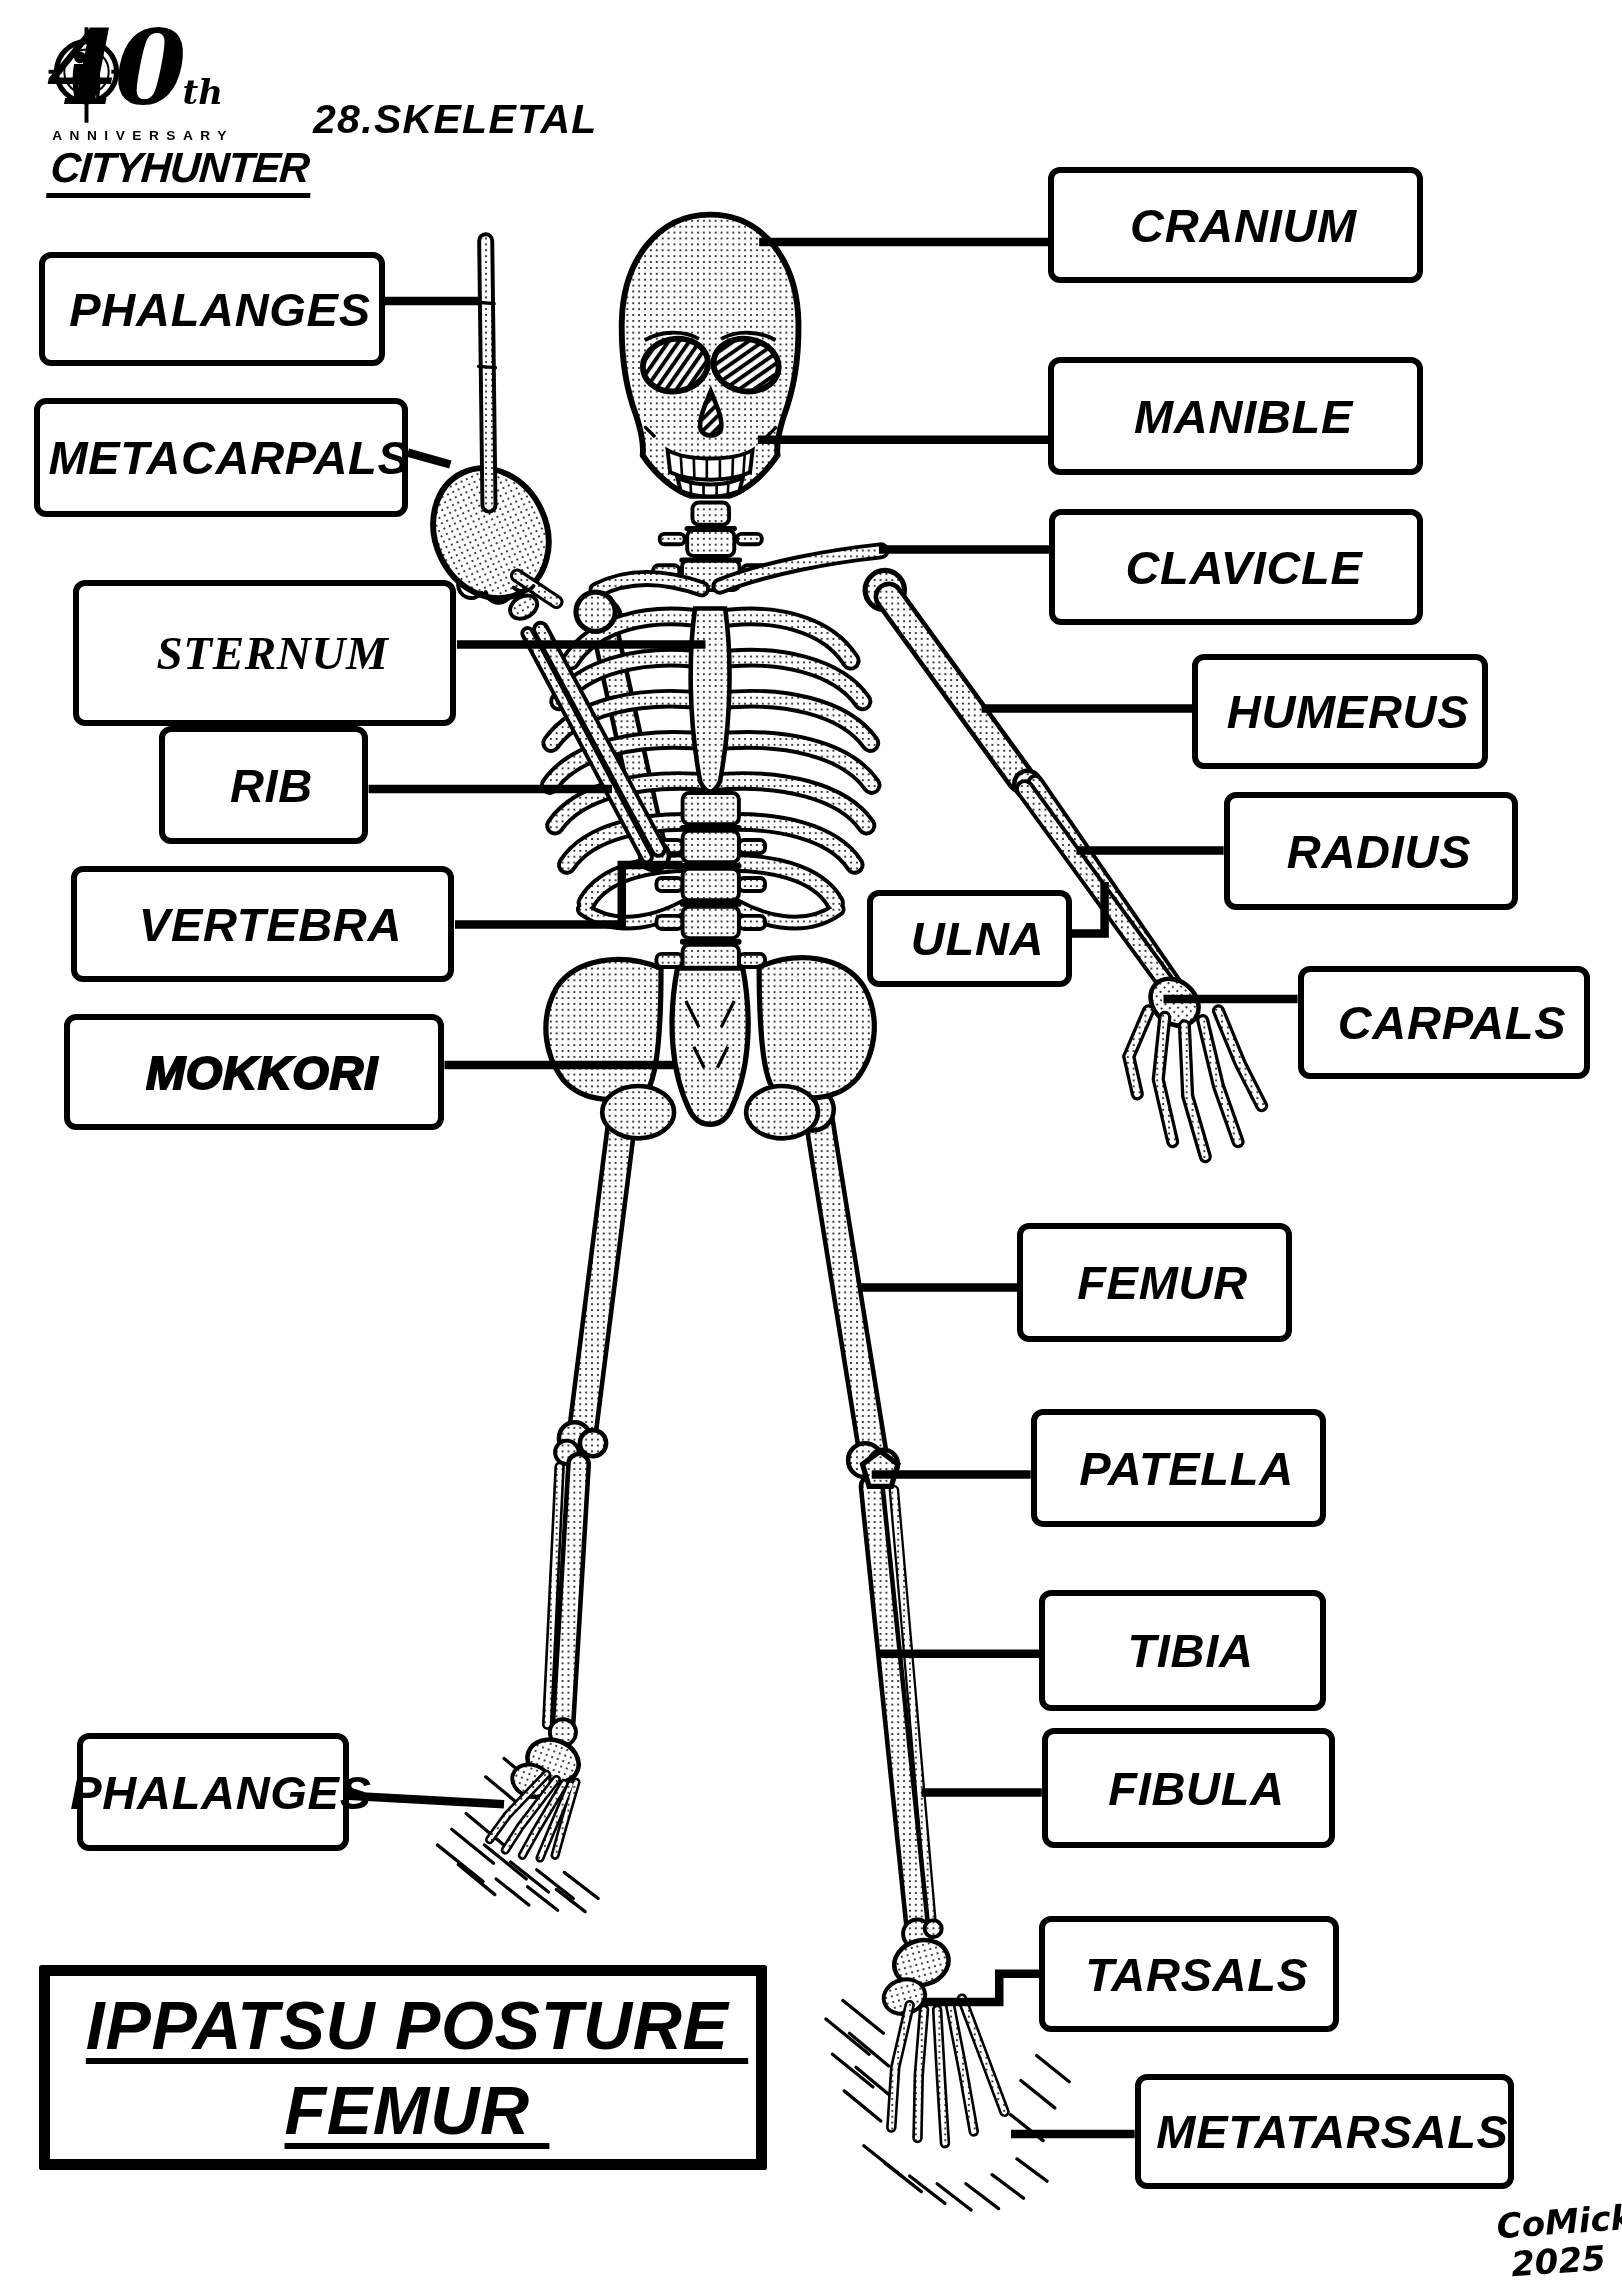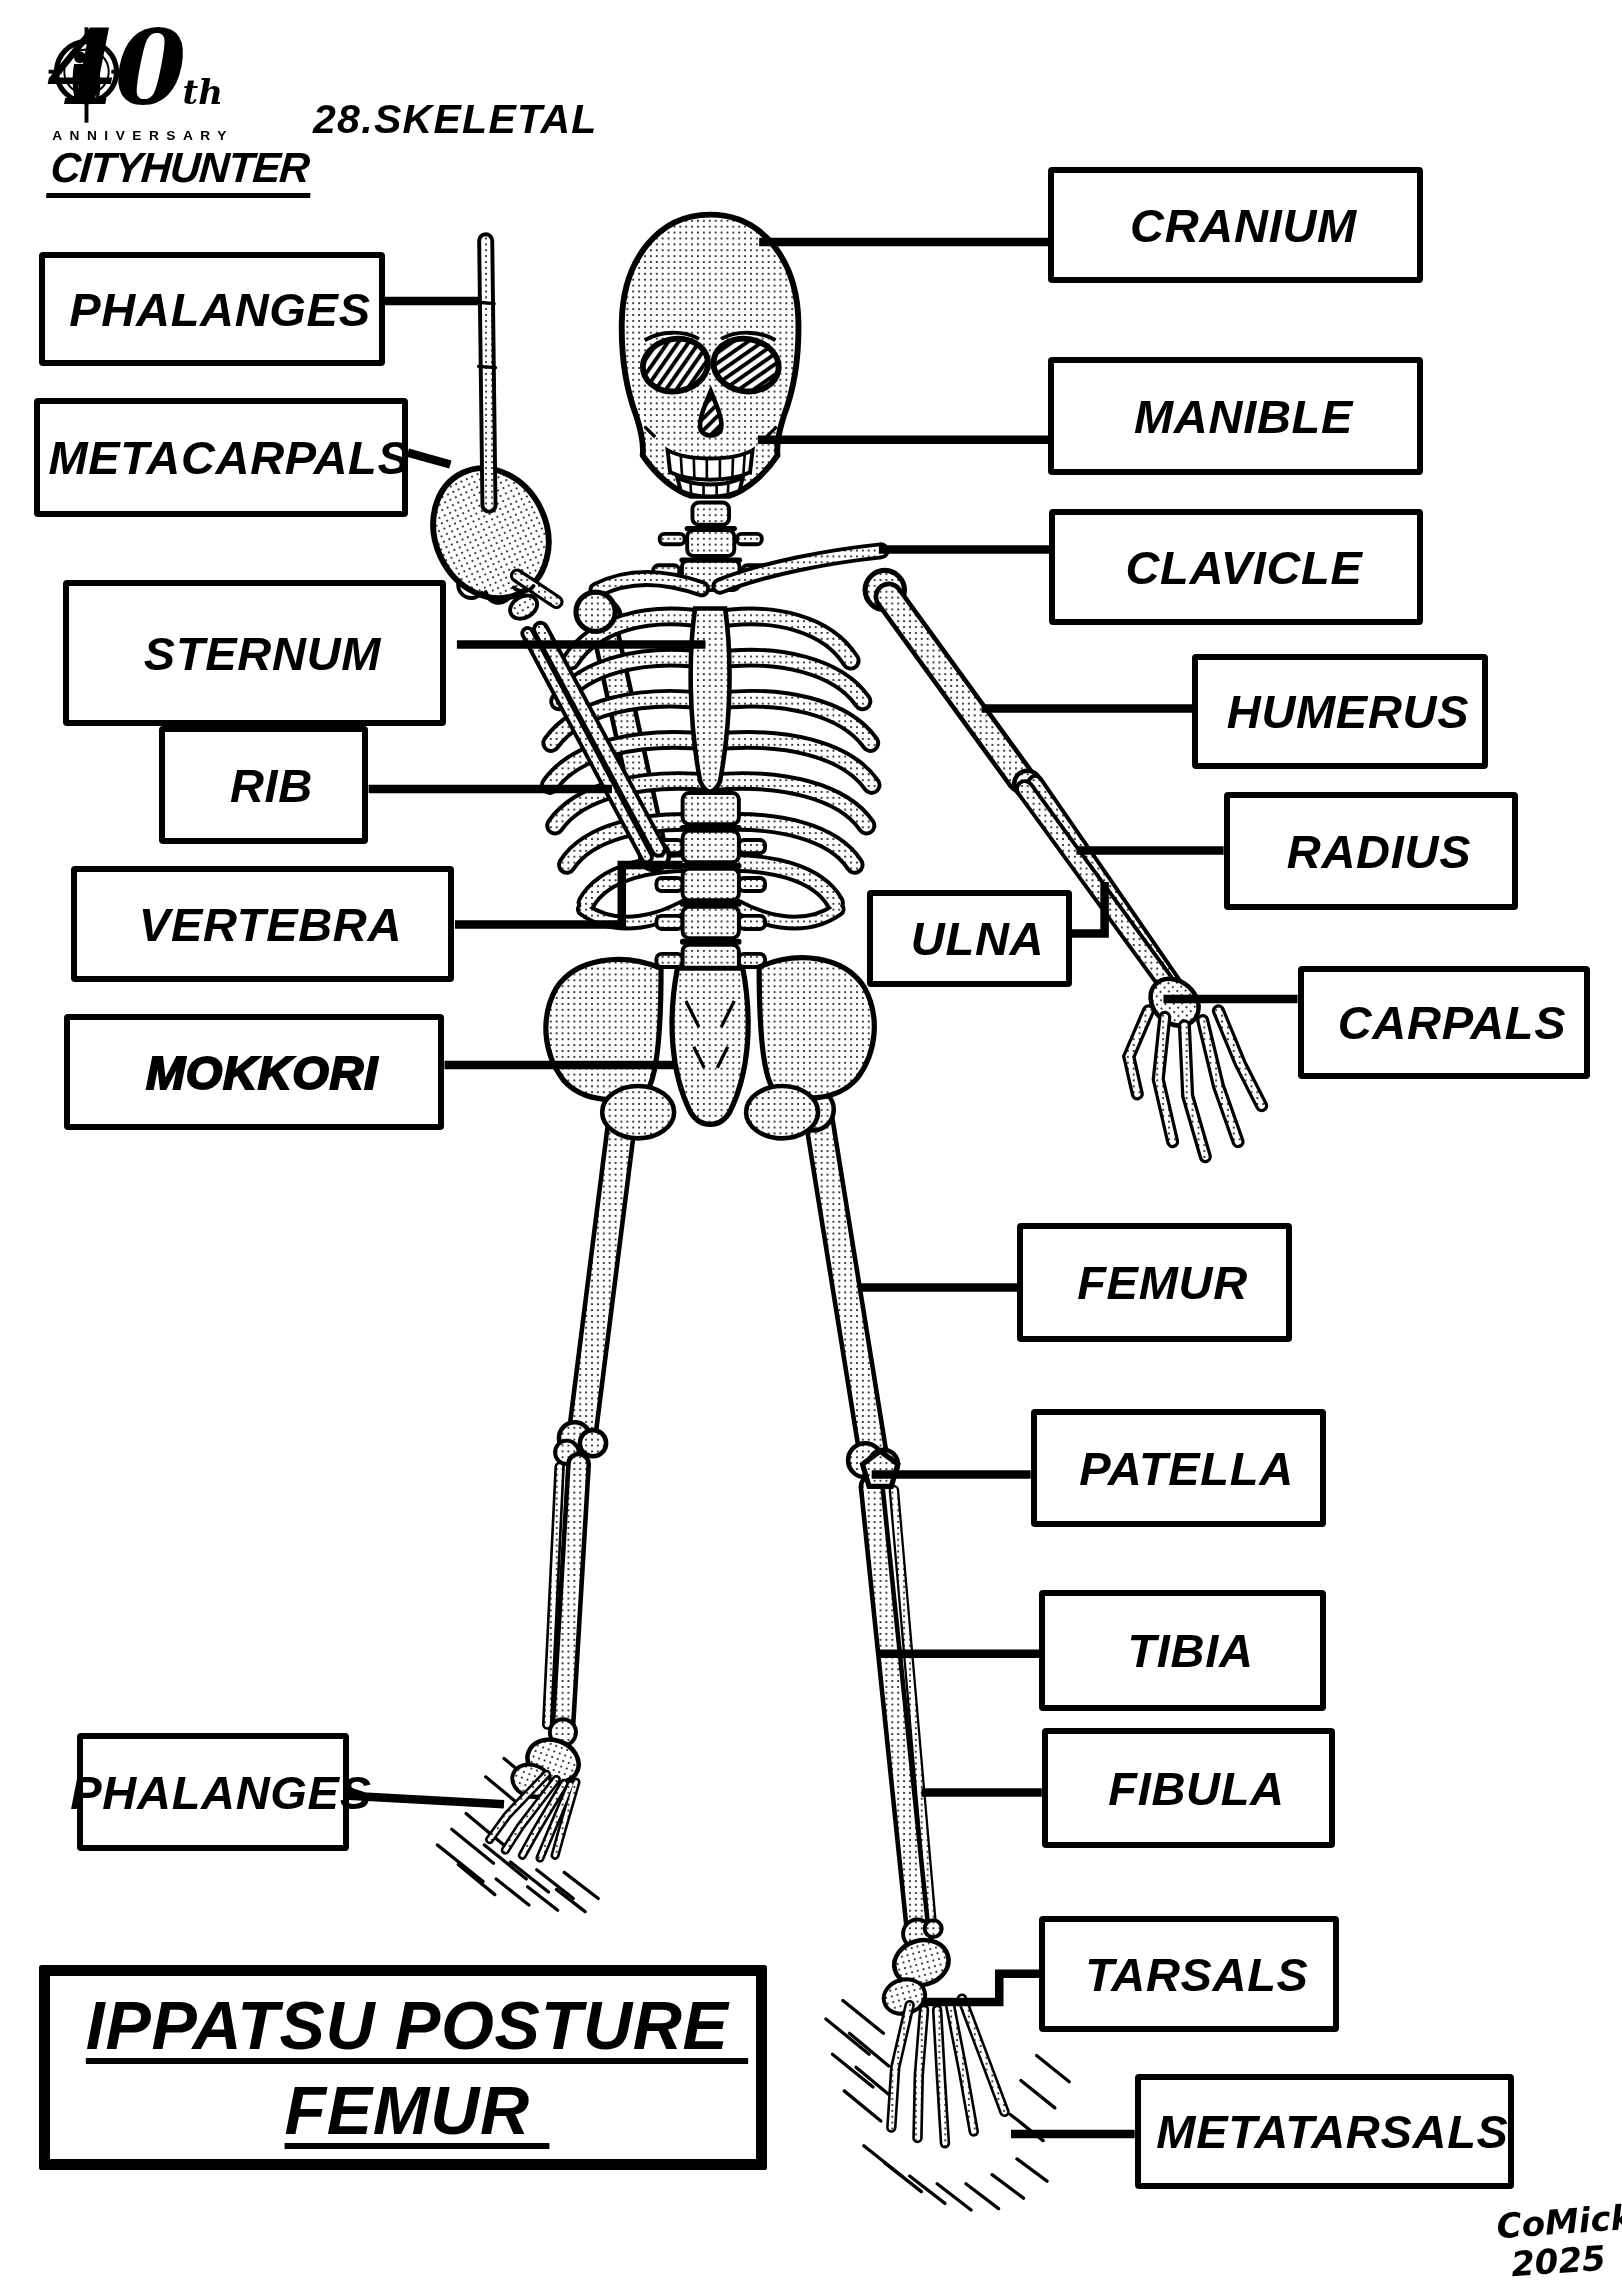--- a/index.html
+++ b/index.html
@@ -12,21 +12,21 @@
   #logo-40{font-family:"DejaVu Serif",serif;font-weight:bold;font-style:italic;
            font-size:103px;line-height:92px;letter-spacing:-3.9px;}
   #logo-th{font-family:"DejaVu Serif",serif;font-weight:bold;font-style:italic;font-size:34px;}
   #crosshair{position:absolute;right:-7.9px;top:3.9px;}
   #logo-anniv{font-size:13.7px;font-weight:bold;letter-spacing:7.5px;margin:2.6px 0 1.3px 5.2px;white-space:nowrap;}
   #logo-brand{font-size:42px;font-weight:900;font-style:italic;letter-spacing:-1.3px;
               border-bottom:5.9px solid #000;display:inline-block;padding:0 3.9px 1.3px 2.6px;transform:skewX(-4deg);margin-left:1.3px;}
   #event-title{position:absolute;left:262px;top:31px;font-size:43px;font-weight:900;letter-spacing:2px;}
   #prompt-title{position:absolute;left:313px;top:96px;font-size:41px;font-weight:900;font-style:italic;letter-spacing:1.3px;}
   
-  .label-box{position:absolute;background:#fff;border:6.5px solid #000;border-radius:4px;
+  .label-box{position:absolute;background:#fff;border:6.5px solid #000;border-radius:12px;
              display:flex;align-items:center;justify-content:center;box-sizing:border-box;padding-left:16px;}
   .label-box span{font-size:47px;font-weight:bold;font-style:italic;letter-spacing:0.7px;white-space:nowrap;}
   .label-box.heavy span{font-weight:900;-webkit-text-stroke:2px #000;}
   #leader-svg polyline{fill:none;stroke:#000;stroke-width:13;}
   
   .bO{stroke:#000;fill:none;}
   .bF{stroke:url(#ht);fill:none;}
   .bone{fill:url(#ht);stroke:#000;}
   .ink{stroke:#000;fill:none;}
   
@@ -337,21 +337,21 @@
       <polyline points="1734,3262 1545,3262"></polyline>
     </svg>
 
   <div id="labels-layer">
       <div class="label-box" style="left: 39px; top: 252px; width: 346px; height: 114px;">
         <span>PHALANGES</span>
       </div>
       <div class="label-box" style="left: 34px; top: 398px; width: 374px; height: 119px;">
         <span>METACARPALS</span>
       </div>
-      <div class="label-box" style="left: 63px; top: 580px; width: 383px; height: 146px;">
+      <div class="label-box" style="left: 73px; top: 580px; width: 383px; height: 146px; font-family: Liberation Serif, serif;">
         <span>STERNUM</span>
       </div>
       <div class="label-box" style="left: 159px; top: 726px; width: 209px; height: 118px;">
         <span>RIB</span>
       </div>
       <div class="label-box" style="left: 71px; top: 866px; width: 383px; height: 116px;">
         <span>VERTEBRA</span>
       </div>
       <div class="label-box heavy" style="left: 64px; top: 1014px; width: 380px; height: 116px;">
         <span>MOKKORI</span>

